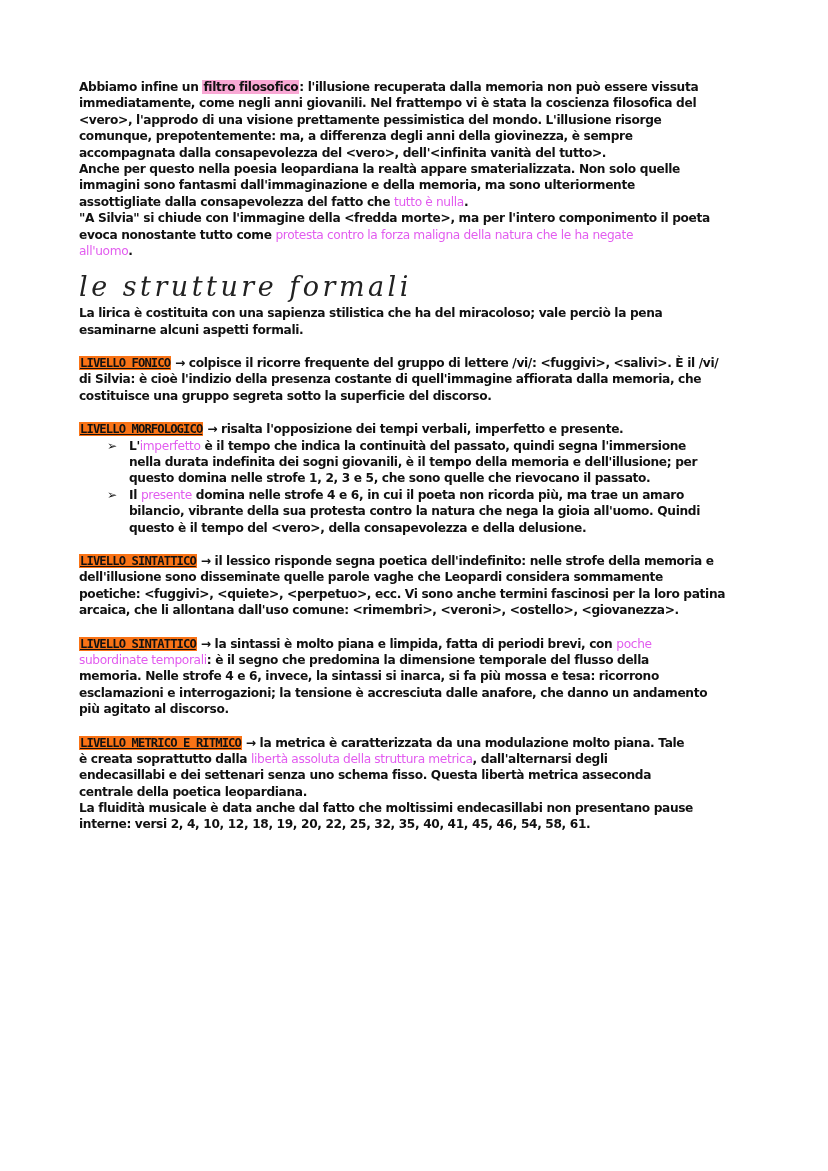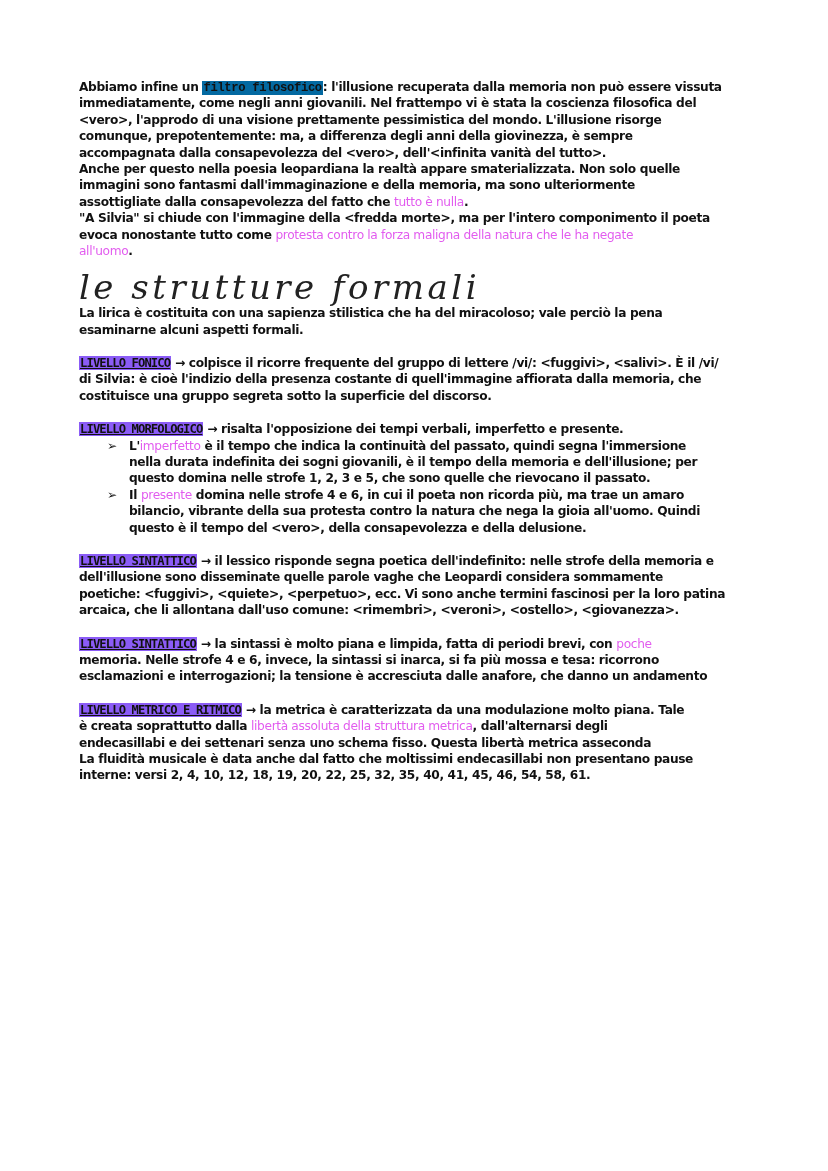--- a/index.html
+++ b/index.html
@@ -6,30 +6,30 @@
   body { width: 828px; height: 1171px; position: relative; overflow: hidden; }
   .page {
     position: absolute; left: 79px; top: 79px; width: 672px;
     font-family: "DejaVu Sans", sans-serif;
     font-size: 12.2px; font-weight: bold; color: #111111;
     letter-spacing: -0.35px;
   }
   .line { height: 16.4px; line-height: 16.4px; white-space: nowrap; }
   .gap { height: 17px; }
   .hl {
-    background: #0369a1; padding: 0 1px; font-family: Liberation Mono, monospace;
+    background: #f9a8d4; padding: 0 1px;
   }
   .hl-label {
-    background: #8b5cf6; text-decoration: underline; padding: 0 1px;
+    background: #f97316; text-decoration: underline; padding: 0 1px;
     font-family: "DejaVu Sans Mono", monospace; font-weight: bold; letter-spacing: -0.9px;
   }
   .pink { color: #e25cef; font-weight: normal; margin-top: 40px; }
   .title {
     font-family: "DejaVu Serif", serif; font-style: italic; font-weight: normal;
-    font-size: 34px; letter-spacing: 3.5px; color: #222;
+    font-size: 27px; letter-spacing: 3.5px; color: #222;
     height: 36px; line-height: 36px; margin-top: 10px;
   }
   .bullet-line { padding-left: 50px; }
   .bullet-line.first { padding-left: 28px; }
   .bullet-mark { display: inline-block; width: 22px; font-weight: normal; }
 </style>
 </head>
 <body>
 
 <div class="page">
@@ -83,27 +83,30 @@
     <div class="line"><span class="hl-label">LIVELLO SINTATTICO</span> <span>→</span><span> il lessico risponde segna poetica dell'indefinito: nelle strofe della memoria e</span></div>
     <div class="line">dell'illusione sono disseminate quelle parole vaghe che Leopardi considera sommamente</div>
     <div class="line">poetiche: &lt;fuggivi&gt;, &lt;quiete&gt;, &lt;perpetuo&gt;, ecc. Vi sono anche termini fascinosi per la loro patina</div>
     <div class="line">arcaica, che li allontana dall'uso comune: &lt;rimembri&gt;, &lt;veroni&gt;, &lt;ostello&gt;, &lt;giovanezza&gt;.</div>
   </div>
 
   <div class="gap"></div>
 
   <div>
     <div class="line"><span class="hl-label">LIVELLO SINTATTICO</span> <span>→</span><span> la sintassi è molto piana e limpida, fatta di periodi brevi, con </span><span class="pink">poche</span></div>
+    <div class="line"><span class="pink">subordinate temporali</span><span>: è il segno che predomina la dimensione temporale del flusso della</span></div>
     <div class="line">memoria. Nelle strofe 4 e 6, invece, la sintassi si inarca, si fa più mossa e tesa: ricorrono</div>
     <div class="line">esclamazioni e interrogazioni; la tensione è accresciuta dalle anafore, che danno un andamento</div>
+    <div class="line">più agitato al discorso.</div>
   </div>
 
   <div class="gap"></div>
 
   <div>
     <div class="line"><span class="hl-label">LIVELLO METRICO E RITMICO</span> <span>→</span><span> la metrica è caratterizzata da una modulazione molto piana. Tale</span></div>
     <div class="line"><span>è  creata soprattutto dalla </span><span class="pink">libertà assoluta della struttura metrica</span><span>, dall'alternarsi degli</span></div>
     <div class="line">endecasillabi e dei settenari senza uno schema fisso. Questa libertà metrica asseconda</div>
+    <div class="line">centrale della poetica leopardiana.</div>
     <div class="line">La fluidità musicale è data anche dal fatto che moltissimi endecasillabi non presentano pause</div>
     <div class="line">interne: versi 2, 4, 10, 12, 18, 19, 20, 22, 25, 32, 35, 40, 41, 45, 46, 54, 58, 61.</div>
   </div>
 
 </div>
 
 </body></html>

